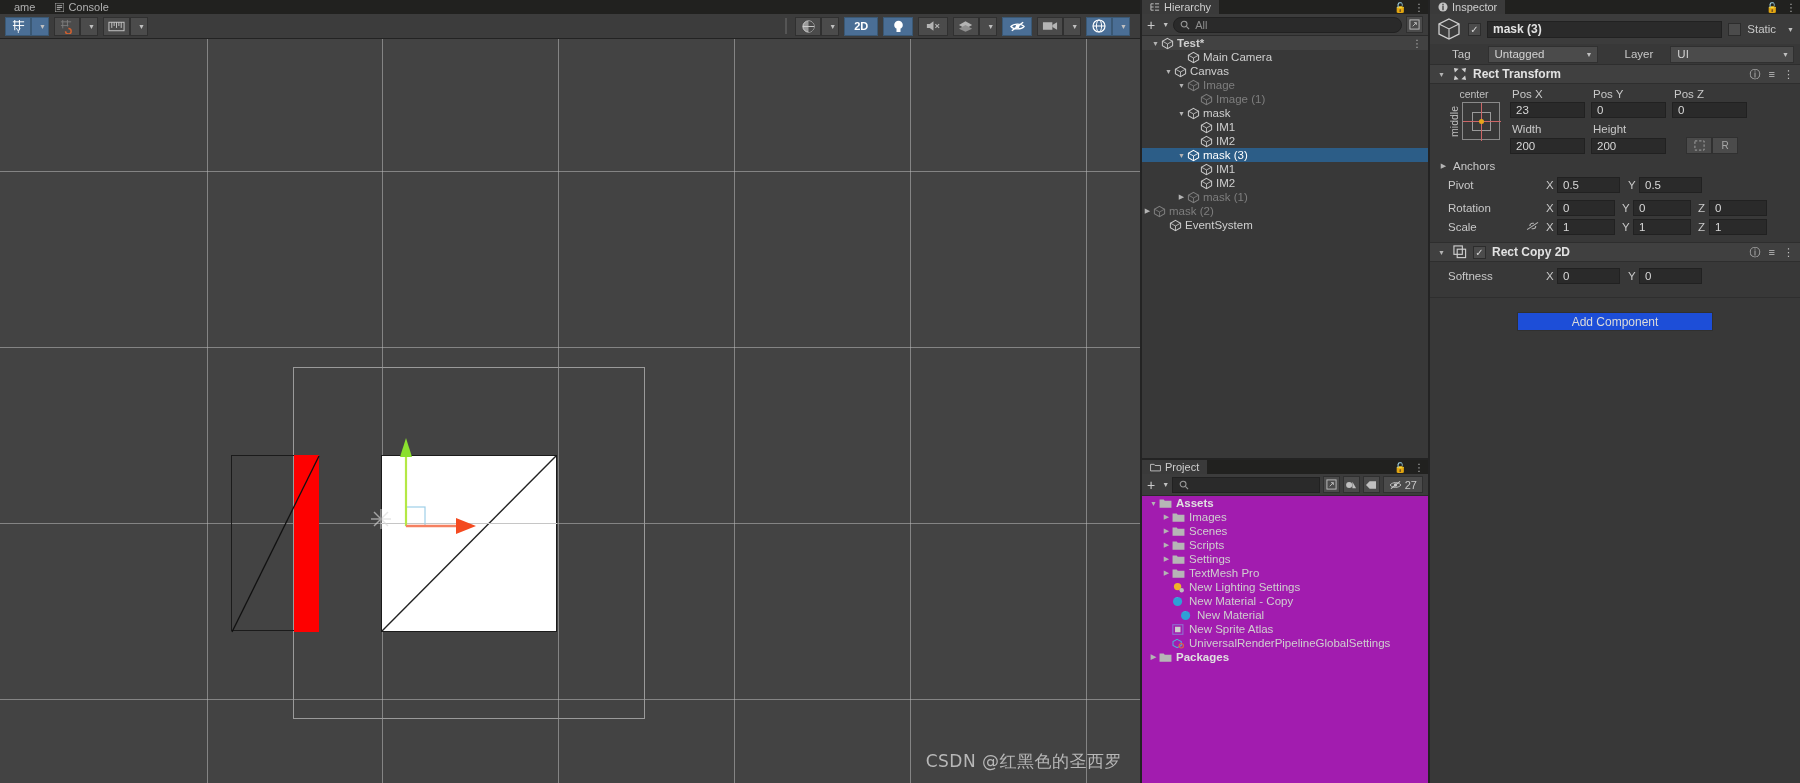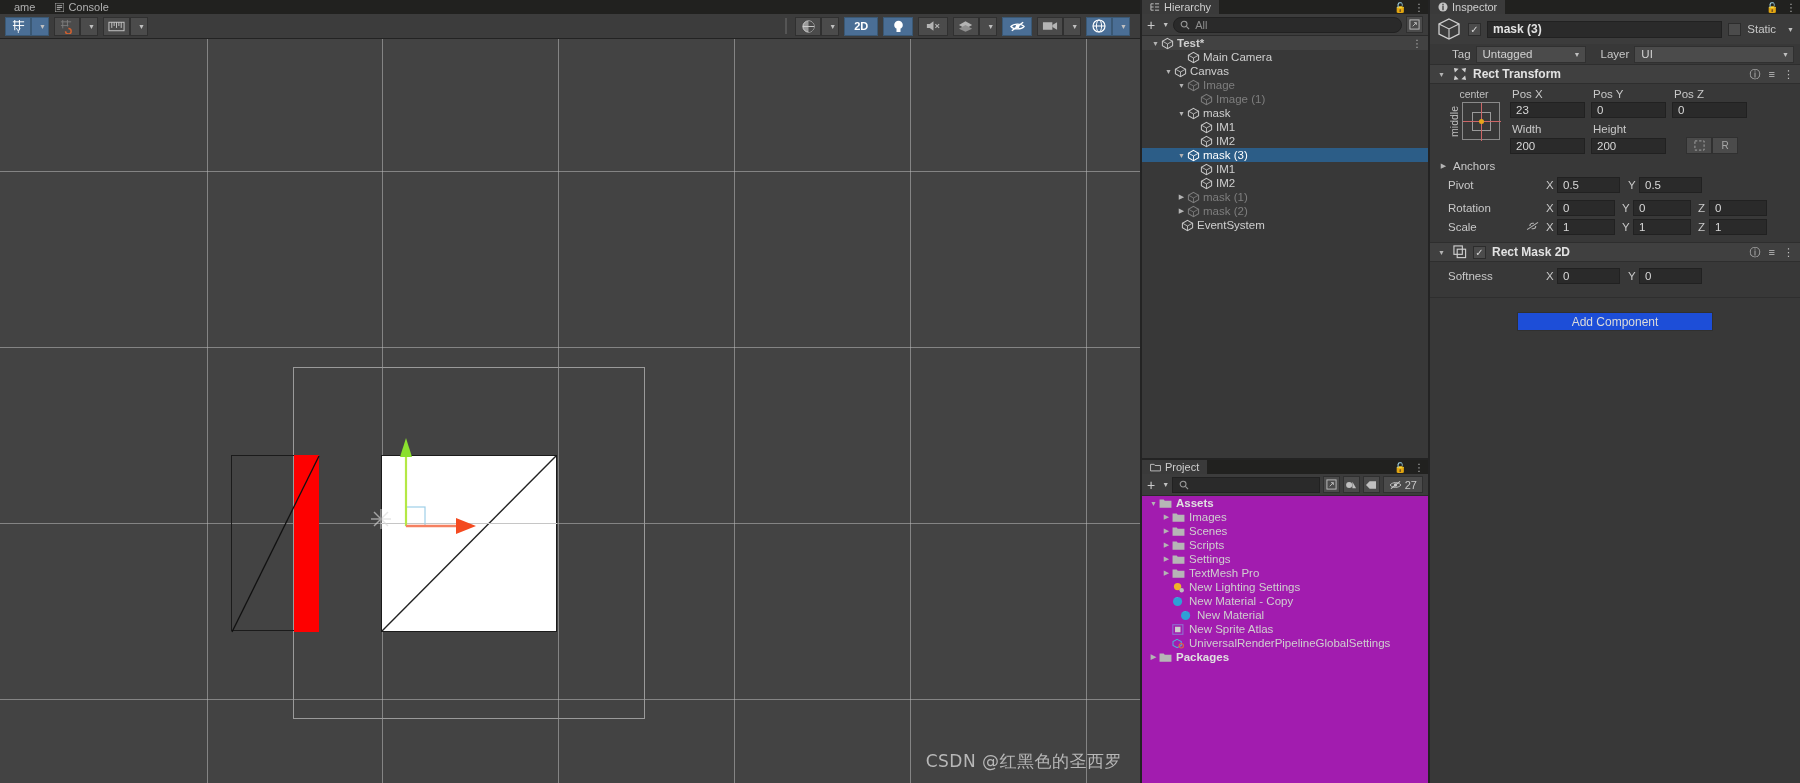--- a/index.html
+++ b/index.html
@@ -96,21 +96,21 @@
   #inspector-panel { position:absolute; left:1428px; top:0; width:372px; height:783px;
     background:#383838; border-left:2px solid #232323; }
   .insp-header { display:flex; align-items:center; gap:6px; height:30px; padding:0 6px;
     background:#3c3c3c; }
   .insp-cube { width:26px; height:26px; flex:none; }
   .chk { width:13px; height:13px; background:#4b4b4b; border:1px solid #2c2c2c;
     display:flex; align-items:center; justify-content:center; font-size:10px; color:#d6d6d6; flex:none; }
   .name-field { flex:1; height:17px; background:#2a2a2a; border:1px solid #212121;
     display:flex; align-items:center; padding:0 5px; font-size:12px; color:#e2e2e2; font-weight:bold; }
   .static-lbl { font-size:11.5px; color:#c8c8c8; }
-  .insp-row2 { display:flex; align-items:center; gap:5px; height:20px; padding:0 6px 0 22px; }
+  .insp-row2 { display:flex; align-items:center; gap:17px; height:20px; padding:0 6px 0 22px; }
   .dd { height:17px; background:#4b4b4b; border:1px solid #303030; display:flex;
     align-items:center; justify-content:space-between; padding:0 4px 0 6px;
     font-size:11.5px; color:#d2d2d2; }
   .caret { font-size:7px; color:#c0c0c0; margin-left:5px; }
   .comp-header { display:flex; align-items:center; gap:6px; height:20px; padding:0 6px;
     background:#404040; border-top:1px solid #2e2e2e; border-bottom:1px solid #2e2e2e; }
   .comp-title { font-size:12px; color:#e2e2e2; font-weight:bold; flex:1; }
   .comp-hdr-icons { display:flex; gap:8px; align-items:center; color:#c0c0c0; font-size:11px; }
   .comp-body { padding:4px 0 6px 0; }
   .fld-row { display:flex; align-items:center; height:19px; padding:0 8px; }
@@ -463,29 +463,29 @@
           <span>IM2</span>
         </div>
         <div class="hrow faded" style="padding-left: 34px;">
           <span class="twist">▶</span>
           <svg class="cube-ico" viewBox="0 0 14 14">
             <path d="M7 1.5 L12.5 4.5 V9.5 L7 12.5 L1.5 9.5 V4.5 Z" fill="none" stroke="#7e7e7e" stroke-width="1.1"></path>
             <path d="M1.5 4.5 L7 7.5 L12.5 4.5 M7 7.5 V12.5" fill="none" stroke="#7e7e7e" stroke-width="0.9"></path>
           </svg>
           <span>mask (1)</span>
         </div>
-        <div class="hrow faded" style="padding-left: 34px;">
+        <div class="hrow faded" style="">
           <span class="twist">▶</span>
           <svg class="cube-ico" viewBox="0 0 14 14">
             <path d="M7 1.5 L12.5 4.5 V9.5 L7 12.5 L1.5 9.5 V4.5 Z" fill="none" stroke="#7e7e7e" stroke-width="1.1"></path>
             <path d="M1.5 4.5 L7 7.5 L12.5 4.5 M7 7.5 V12.5" fill="none" stroke="#7e7e7e" stroke-width="0.9"></path>
           </svg>
           <span>mask (2)</span>
         </div>
-        <div class="hrow" style="padding-left: 28px;">
+        <div class="hrow" style="padding-left: 16px;">
           <span class="twist empty"></span>
           <svg class="cube-ico" viewBox="0 0 14 14">
             <path d="M7 1.5 L12.5 4.5 V9.5 L7 12.5 L1.5 9.5 V4.5 Z" fill="none" stroke="#c9c9c9" stroke-width="1.1"></path>
             <path d="M1.5 4.5 L7 7.5 L12.5 4.5 M7 7.5 V12.5" fill="none" stroke="#c9c9c9" stroke-width="0.9"></path>
           </svg>
           <span>EventSystem</span>
         </div>
       </div>
   </div>
 
@@ -809,21 +809,21 @@
       </div>
     </div>
 
     <div class="comp-header">
       <span class="twist">▼</span>
       <svg width="14" height="14" viewBox="0 0 15 15">
         <rect x="1" y="1" width="9" height="9" fill="none" stroke="#d0d0d0" stroke-width="1.2"></rect>
         <rect x="4.5" y="4.5" width="9" height="9" fill="none" stroke="#d0d0d0" stroke-width="1.2"></rect>
       </svg>
       <div class="chk">✓</div>
-      <span class="comp-title">Rect Mask 2D</span>
+      <span class="comp-title">Rect Copy 2D</span>
       <div class="comp-hdr-icons">
         <span>ⓘ</span>
         <span>≡</span>
         <span>⋮</span>
       </div>
     </div>
     <div class="comp-body">
       <div class="fld-row">
         <span class="fld-label" style="width:108px; padding-left:10px;">Softness</span>
         <span class="axis-lbl">X</span>

